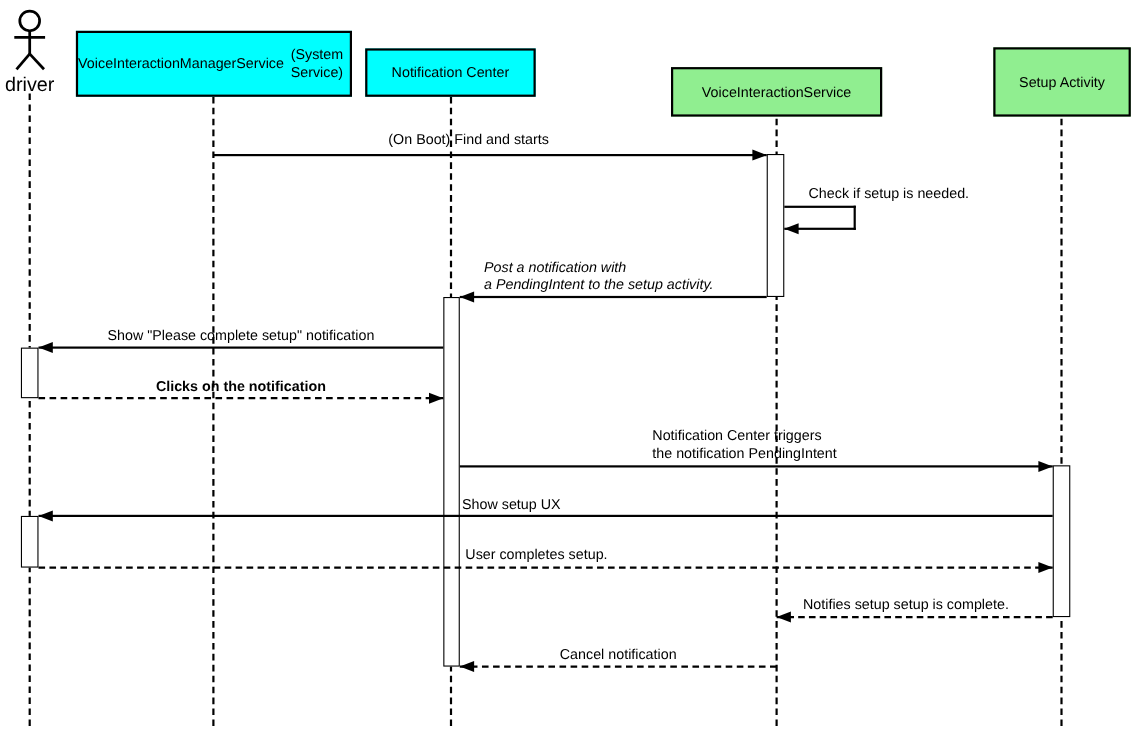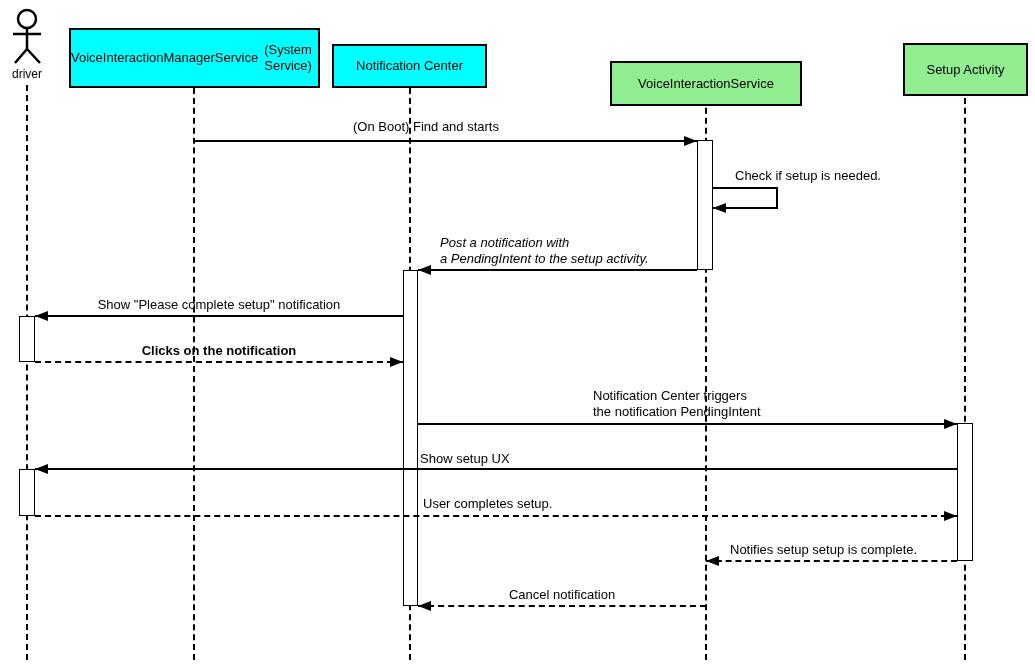--- a/index.html
+++ b/index.html
@@ -16,21 +16,21 @@
   .lifeline { position:absolute; width:0; border-left:2px dashed #000; z-index:1; }
   .activation { position:absolute; background:#fff; border:1.5px solid #000; box-sizing:border-box; z-index:2; }
   .msg-line { position:absolute; height:0; border-top:2px solid #000; z-index:3; }
   .msg-line.dashed { border-top-style:dashed; }
   .msg-vert { position:absolute; width:0; border-left:2px solid #000; z-index:3; }
   .arrow { position:absolute; width:0; height:0; border-top:5.5px solid transparent; border-bottom:5.5px solid transparent; z-index:4; }
   .arrow.right { border-left:13px solid #000; }
   .arrow.left  { border-right:13px solid #000; }
   .msg-label { position:absolute; font-size:13px; line-height:16px; white-space:pre; z-index:4; }
   .msg-label.center { transform:translateX(-50%); }
-  .actor-label { position:absolute; font-size:12px; transform:translateX(-50%); z-index:5; }
+  .actor-label { position:absolute; font-size:18px; transform:translateX(-50%); z-index:5; }
   .actor-svg { position:absolute; z-index:5; }
 </style>
 </head>
 <body>
 
 <div id="diagram">
     <svg width="46" height="60" viewBox="0 0 46 60" class="actor-svg" style="left: 4px; top: 5px;">
       <circle cx="23" cy="14" r="9" fill="none" stroke="#000000" stroke-width="2.5"></circle>
       <line x1="23" y1="23" x2="23" y2="44" stroke="#000000" stroke-width="2.5"></line>
       <line x1="9" y1="29" x2="37" y2="29" stroke="#000000" stroke-width="2.5"></line>
@@ -46,21 +46,21 @@
     <div class="pbox" style="left: 69px; top: 28px; width: 251px; height: 60px; background: rgb(0, 255, 255);">
       <div>VoiceInteractionManagerService</div>
       <div>(System Service)</div>
     </div>
     <div class="pbox" style="left: 332px; top: 44px; width: 155px; height: 44px; background: rgb(0, 255, 255);">
       <div>Notification Center</div>
     </div>
     <div class="pbox" style="left: 610px; top: 43px; width: 192px; height: 45px; background: rgb(144, 238, 144); margin-top: 18px;">
       <div>VoiceInteractionService</div>
     </div>
-    <div class="pbox" style="left: 903px; top: 43px; width: 125px; height: 53px; background: rgb(144, 238, 144);">
+    <div class="pbox" style="left: 903px; top: 43px; width: 125px; height: 63px; background: rgb(144, 238, 144);">
       <div>Setup Activity</div>
     </div>
     <div class="activation" style="left: 697px; top: 140px; width: 16px; height: 130px;"></div>
     <div class="activation" style="left: 403px; top: 270px; width: 15px; height: 336px;"></div>
     <div class="activation" style="left: 19px; top: 316px; width: 16px; height: 46px;"></div>
     <div class="activation" style="left: 957px; top: 423px; width: 16px; height: 138px;"></div>
     <div class="activation" style="left: 19px; top: 469px; width: 16px; height: 47px;"></div>
     <div class="msg-line" style="left: 194px; top: 140px; width: 503px;"></div>
     <div class="arrow right" style="left: 684px; top: 135.5px;"></div>
     <div class="msg-label center" style="left: 426px; top: 119px; text-align: right;">(On Boot) Find and starts</div>

